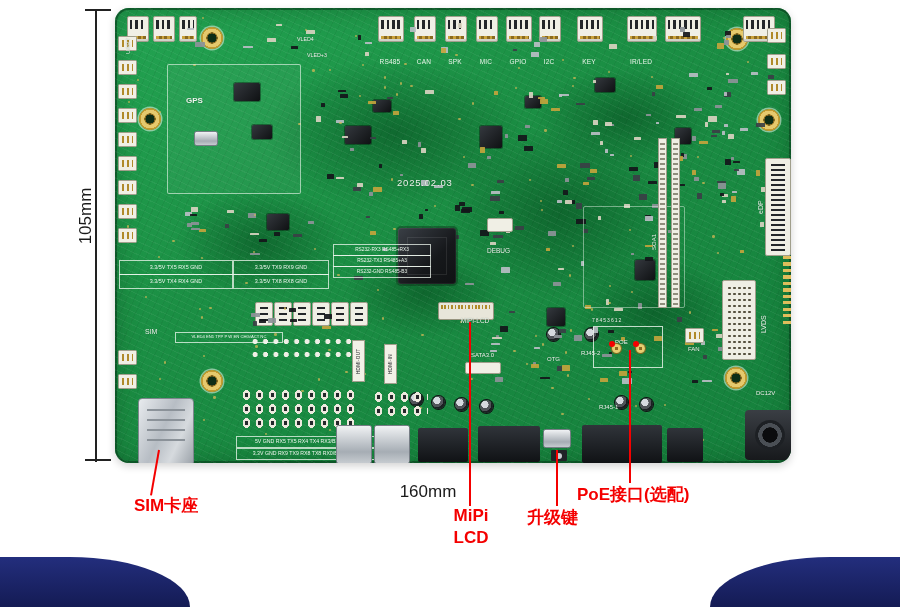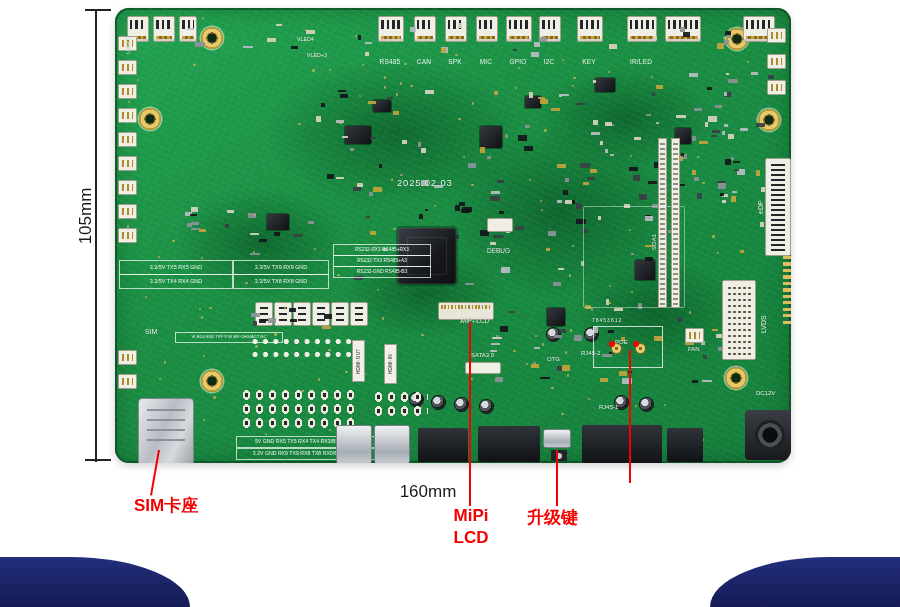--- a/index.html
+++ b/index.html
@@ -548,20 +548,26 @@
         <div class="via" style="left: 493.5px; top: 277.1px;"></div>
         <div class="via" style="left: 87.9px; top: 346.9px;"></div>
         <div class="via" style="left: 429.4px; top: 121.3px;"></div>
         <div class="via" style="left: 159.4px; top: 325.2px;"></div>
         <div class="via" style="left: 399.6px; top: 78.9px;"></div>
         <div class="via" style="left: 454.8px; top: 321.2px;"></div>
         <div class="via" style="left: 420px; top: 326.9px;"></div>
         <div class="via" style="left: 221.2px; top: 396.5px;"></div>
       </div>
 
+    <div class="gps">
+      <span class="ss" style="left:18px;top:32px;font-size:8px;font-weight:bold">GPS</span>
+      <div class="ic" style="left:66px;top:18px;width:26px;height:18px;position:absolute"></div>
+      <div class="silver" style="left:26px;top:66px;width:22px;height:13px"></div>
+      <div class="ic" style="left:84px;top:60px;width:20px;height:14px;position:absolute"></div>
+    </div>
 
     <div class="bga"></div>
     <div class="som"></div>
     <div class="dimm" style="left:543px"></div>
     <div class="dimm" style="left:556px"></div>
     <div class="goldstrip"></div>
 
     <span class="ss rot" style="left:10px;top:46px;font-size:6px">UART</span>
     <span class="ss" style="left:182px;top:29px;font-size:5.3px">VLED4</span>
     <span class="ss" style="left:192px;top:45px;font-size:5.3px">VLED+3</span>
@@ -643,16 +649,17 @@
   <div class="redline" style="left:469px;top:322px;height:184px"></div>
   <div class="ctext" style="left:450px;top:506px;width:42px;text-align:center">MiPi</div>
   <div class="ctext" style="left:450px;top:528px;width:42px;text-align:center">LCD</div>
 
   <div class="redline" style="left:556px;top:450px;height:56px"></div>
   <div class="ctext" style="left:527px;top:506px">升级键</div>
 
   <div class="reddot" style="left:609px;top:341px"></div>
   <div class="reddot" style="left:633px;top:341px"></div>
   <div class="redline" style="left:629px;top:350px;height:133px"></div>
+  <div class="ctext" style="left:577px;top:483px">PoE接口(选配)</div>
 
   <div class="corner l"></div>
   <div class="corner r"></div>
 </div>
 
 </body></html>

